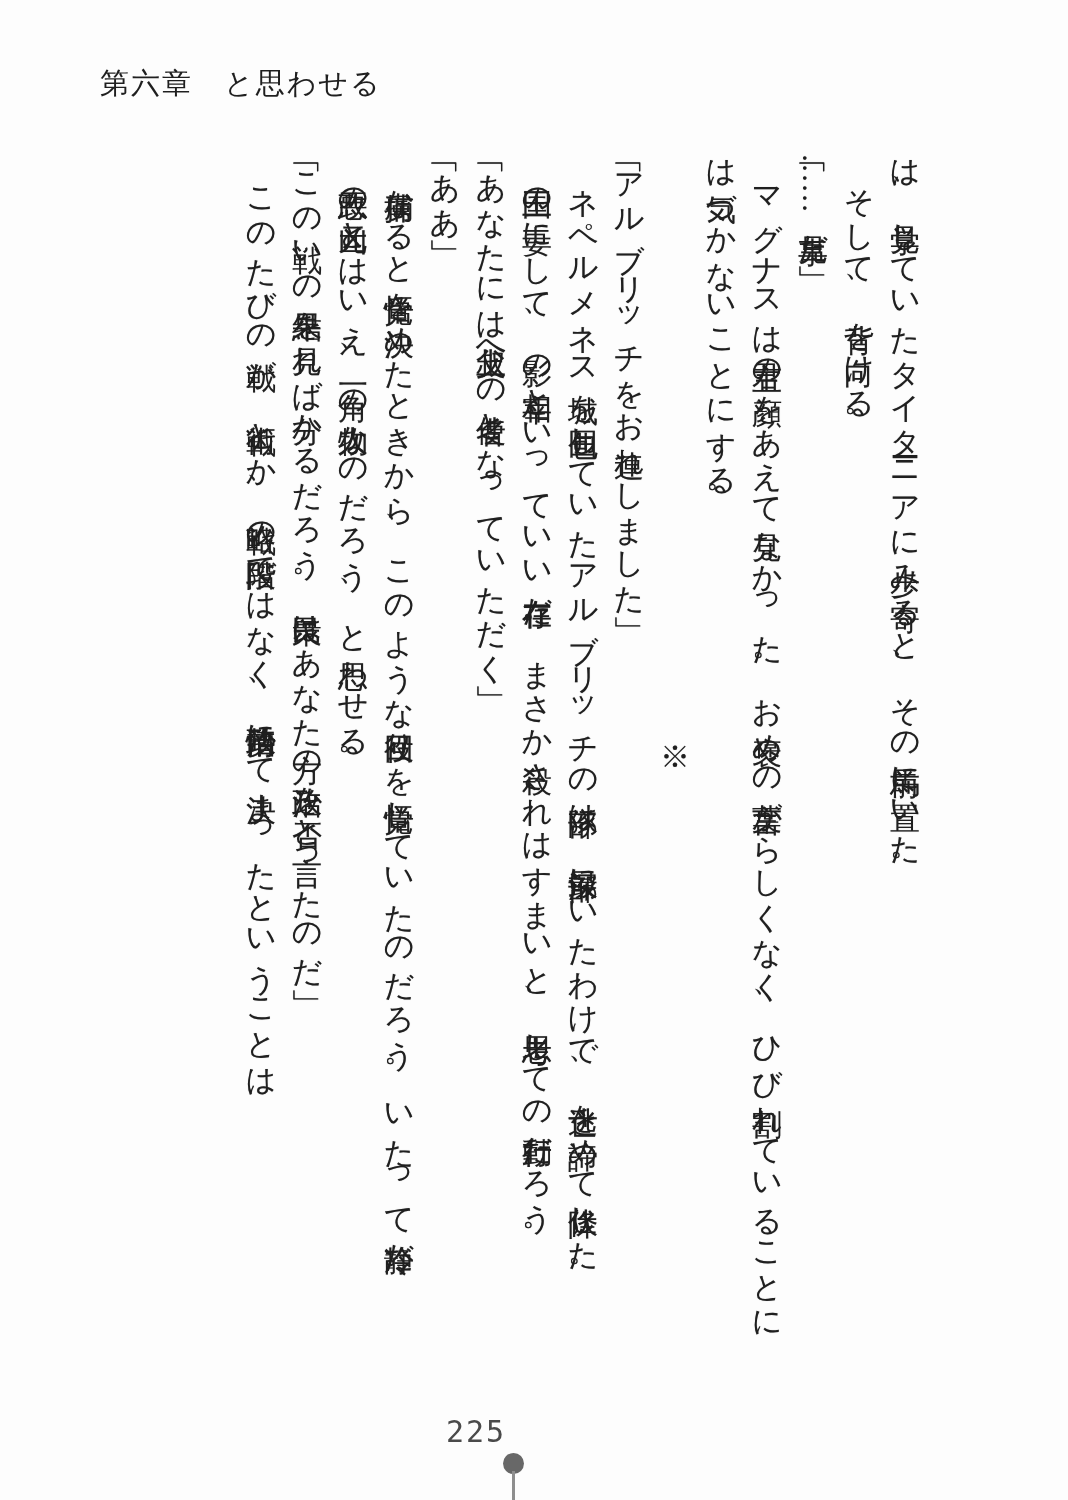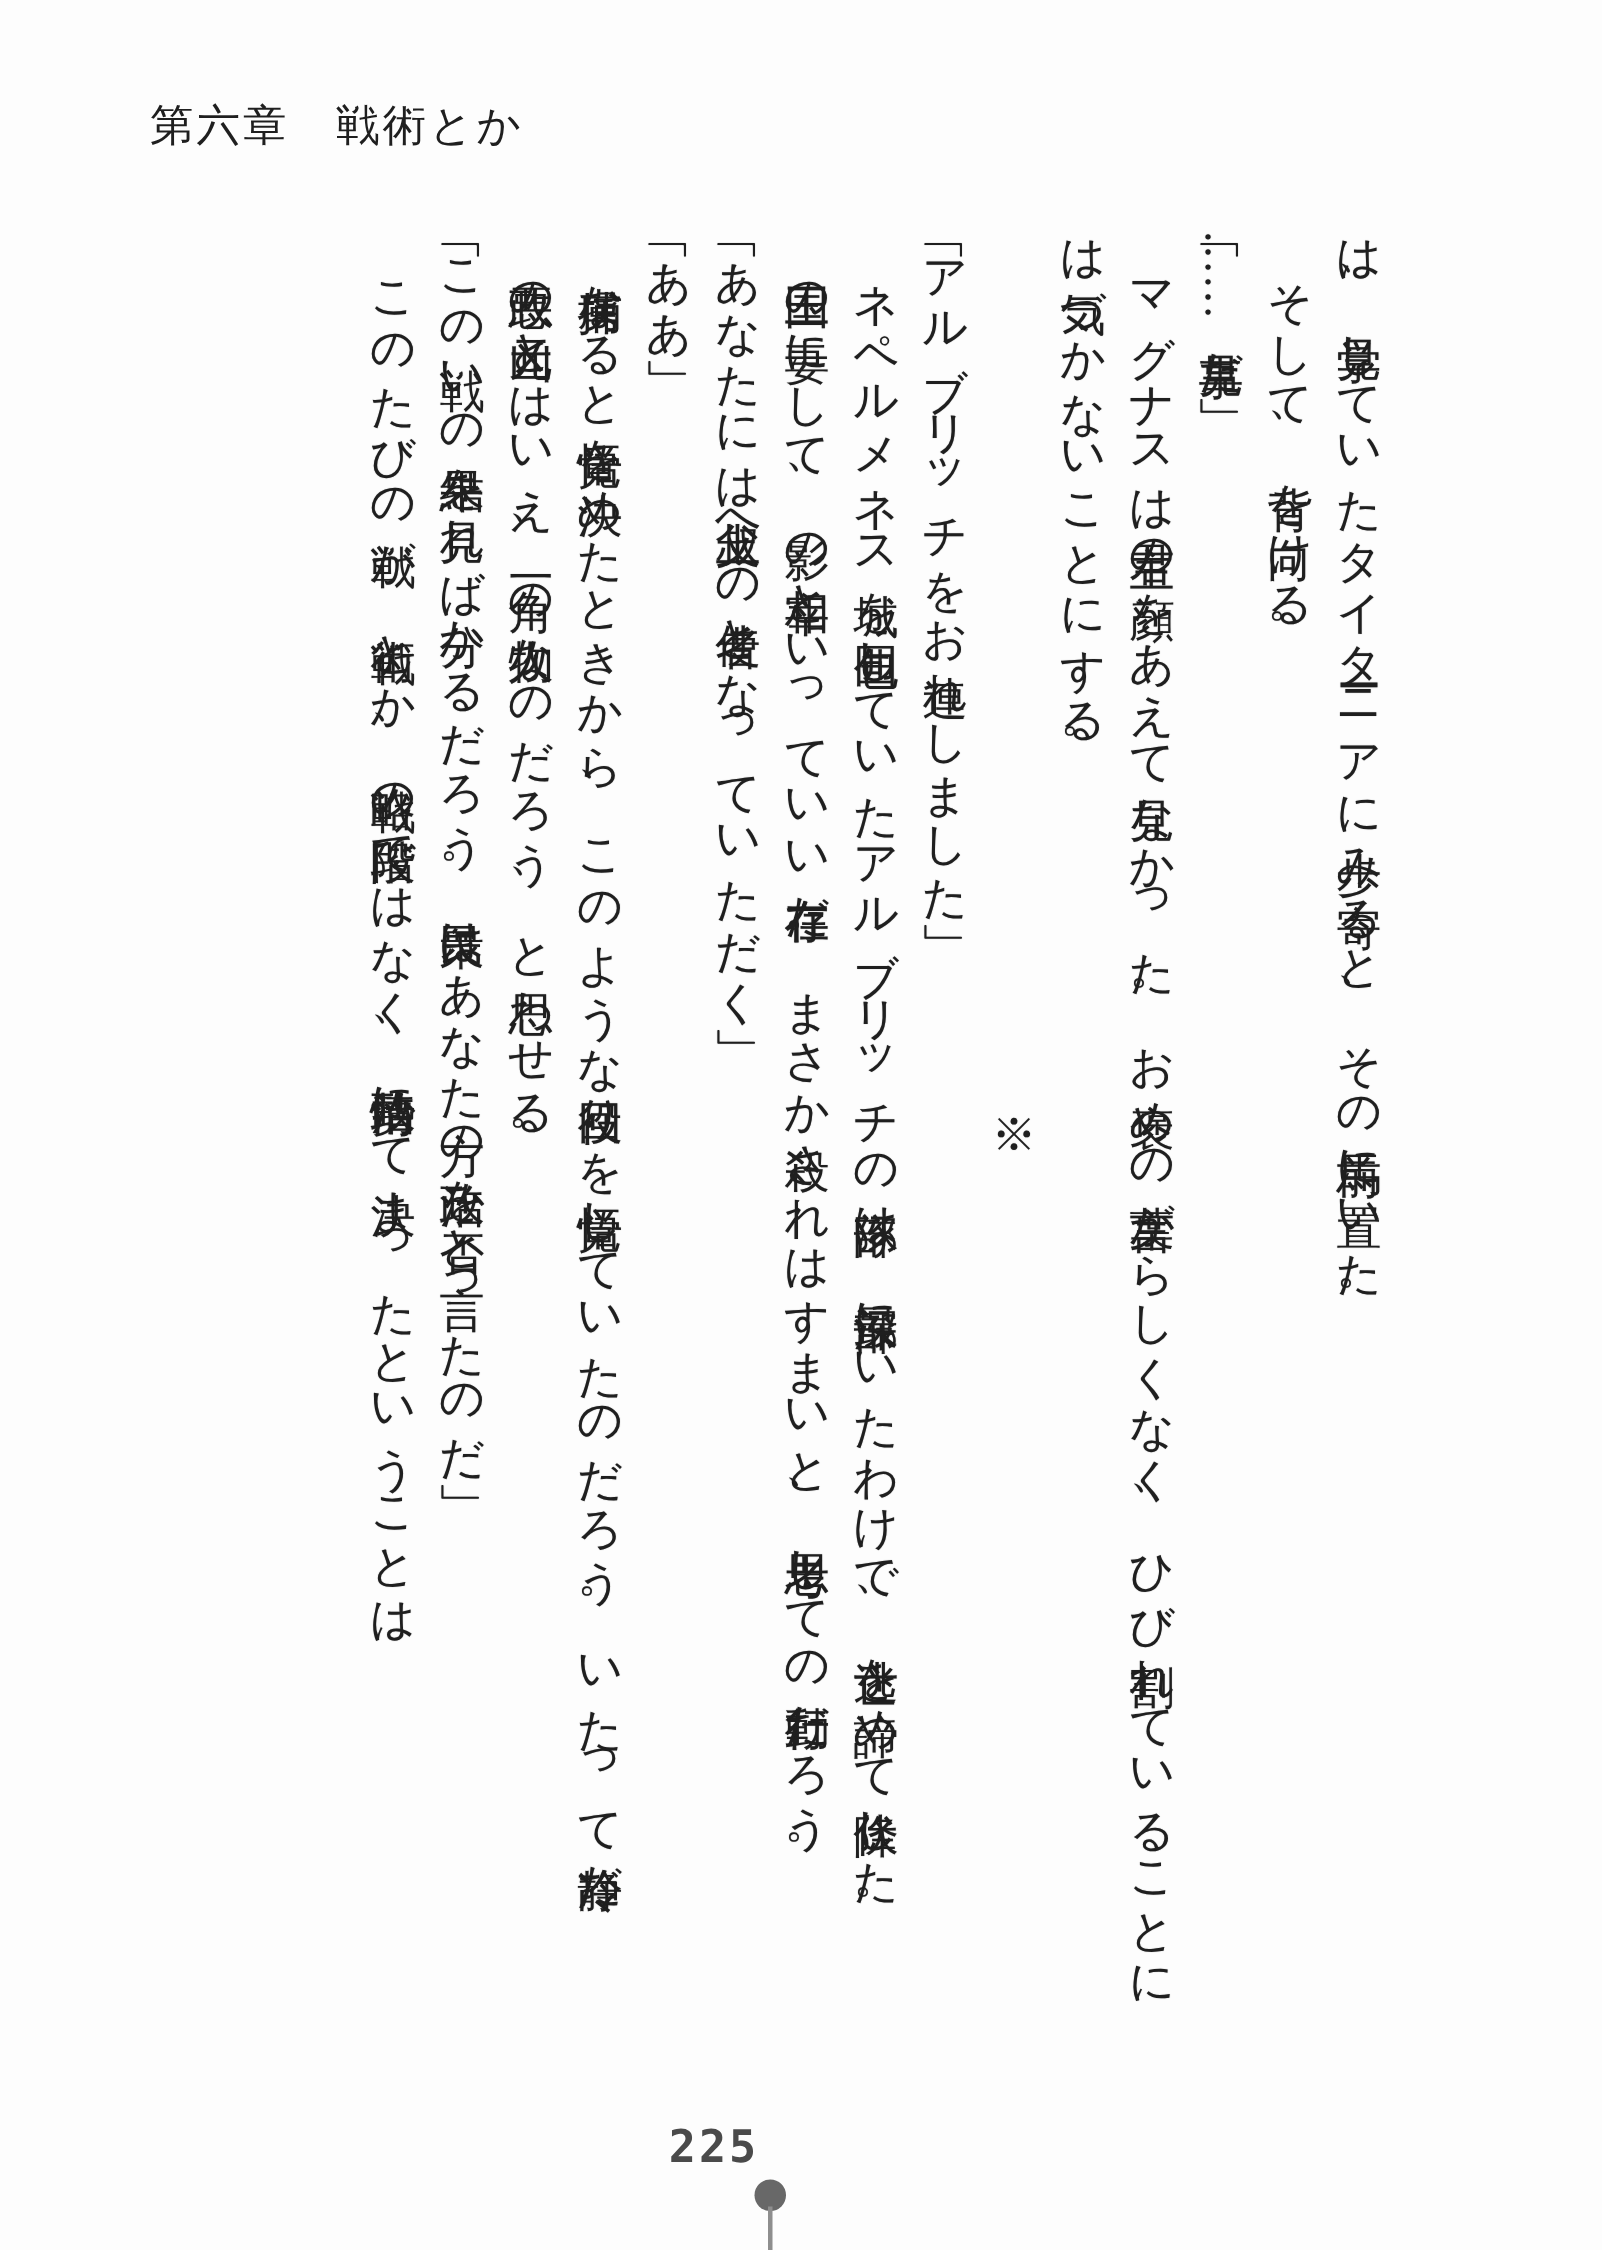--- a/index.html
+++ b/index.html
@@ -50,21 +50,21 @@
     text-align: center;
   }
   .page-number {
     position: absolute;
     top: 1414px;
     left: 0;
     width: 952px;
     text-align: center;
     font-family: "DejaVu Sans Mono", "Liberation Mono", monospace;
     font-size: 30px;
-    font-weight: bold;
+    font-weight: normal;
     letter-spacing: 2px;
     color: var(--page_number_gray, #4a4a4a);
   }
   .marker-dot {
     position: absolute;
     left: 503px;
     top: 1453px;
     width: 21px;
     height: 21px;
     border-radius: 50%;
@@ -77,21 +77,21 @@
     width: 3px;
     height: 29px;
     background: var(--marker_line_gray, #8e8e8e);
   }
 </style>
 </head>
 <body style="--background: #fdfdfd; --ink: #1f1f1f; --page_number_gray: #4a4a4a; --marker_dot_gray: #686868; --marker_line_gray: #8e8e8e;">
 
 <div class="page">
 
-  <div class="chapter-header">第六章　戦術とか</div>
+  <div class="chapter-header">第六章　と思わせる</div>
 
   <div class="text-block">
     <p class="para">は、見学していたタイターニアに歩み寄ると、その馬前に置いた。</p>
     <p class="para indent-full">そして、背を向ける。</p>
     <p class="para indent-half">「……見事だ」</p>
     <p class="para indent-full">マグナスは主君の顔をあえて見なかった。お褒めの言葉がらしくなく、ひび割れていることには気づかないことにする。</p>
     <p class="para divider">※</p>
     <p class="para indent-half">「アルブリッチをお連れしました」</p>
     <p class="para indent-full">ネペルメネス城を包囲していたアルブリッチの部隊は、最深部にいたわけで、逃亡を諦めて降伏した。</p>
     <p class="para indent-full">国王の妻にして、影の宰相といっていい存在だ。まさか殺されはすまいと、思考しての行動だろう。</p>

